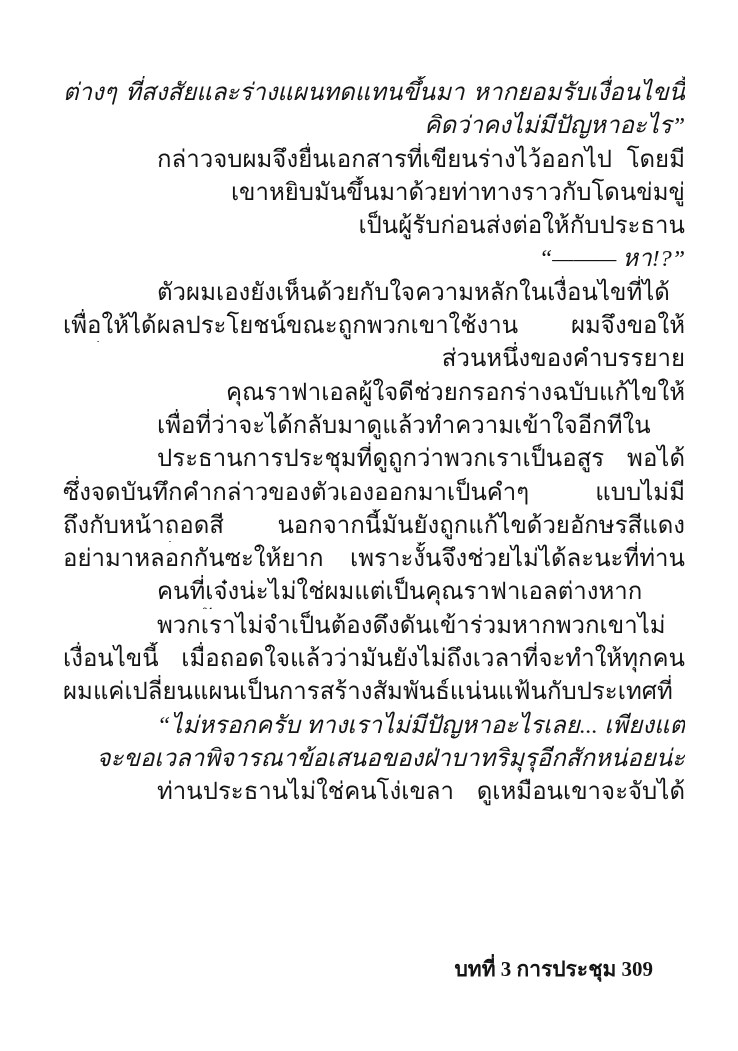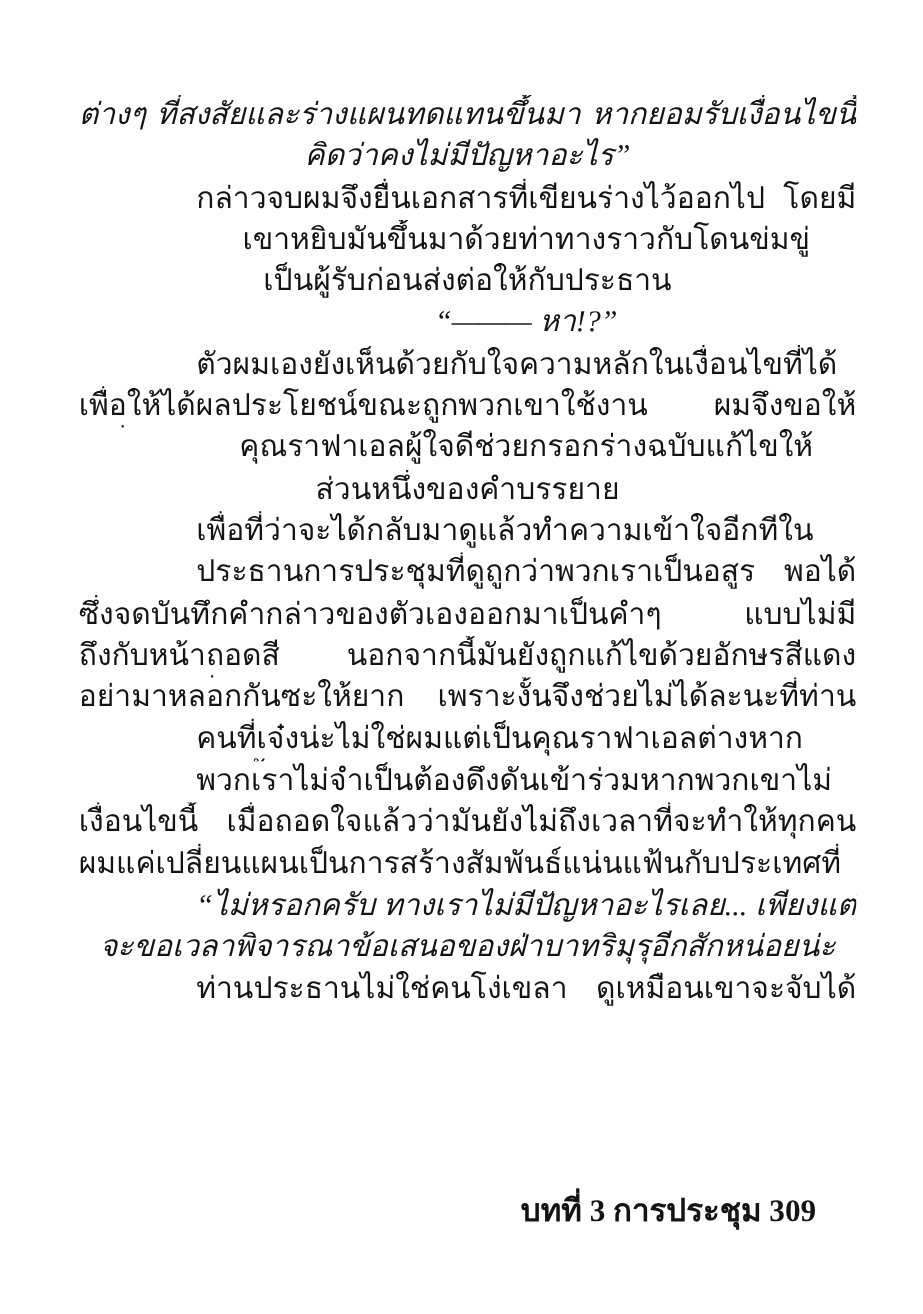--- a/index.html
+++ b/index.html
@@ -21,64 +21,64 @@
     left: 63px;
     top: 76px;
     width: 622px;
   }
   .text-line {
     height: 33.3px;
     line-height: 33.3px;
     font-size: 24px;
     white-space: normal;
     overflow: hidden;
-    text-align: center;
+    text-align: right;
   }
   .text-line.indent {
     padding-left: 94px;
   }
   .text-line.indent.fill {
     
     padding-left: 0;
     text-indent: 94px;
   }
   .text-line.italic {
     font-style: italic;
   }
   .text-line.fill {
     text-align: justify;
     text-align-last: justify;
   }
   .page-footer {
     position: absolute;
     top: 953px;
     right: 85px;
-    font-size: 25px;
+    font-size: 21px;
     line-height: 33px;
     font-weight: bold;
     color: #141414;
     text-align: right;
   }
 </style>
 </head>
 <body>
 
 <div class="page">
   <div class="body-text">
 
   <div class="text-line italic fill">ต่างๆ ที่สงสัยและร่างแผนทดแทนขึ้นมา หากยอมรับเงื่อนไขนี้ ทางเราก็</div>
       <div class="text-line italic">คิดว่าคงไม่มีปัญหาอะไร”</div>
       <div class="text-line indent fill">กล่าวจบผมจึงยื่นเอกสารที่เขียนร่างไว้ออกไป โดยมีเบนิมารุ</div>
       <div class="text-line indent">เขาหยิบมันขึ้นมาด้วยท่าทางราวกับโดนข่มขู่</div>
       <div class="text-line">เป็นผู้รับก่อนส่งต่อให้กับประธาน</div>
       <div class="text-line indent italic">“——— หา!?”</div>
       <div class="text-line indent fill">ตัวผมเองยังเห็นด้วยกับใจความหลักในเงื่อนไขที่ได้รับ เพียงแต่ว่า</div>
       <div class="text-line fill">เพื่อให้ได้ผลประโยชน์ขณะถูกพวกเขาใช้งาน ผมจึงขอให้เปลี่ยนแปลง</div>
+      <div class="text-line">ส่วนหนึ่งของคำบรรยาย</div>
       <div class="text-line indent">คุณราฟาเอลผู้ใจดีช่วยกรอกร่างฉบับแก้ไขให้</div>
-      <div class="text-line">ส่วนหนึ่งของคำบรรยาย</div>
       <div class="text-line indent fill">เพื่อที่ว่าจะได้กลับมาดูแล้วทำความเข้าใจอีกทีในภายหลัง</div>
       <div class="text-line indent fill">ประธานการประชุมที่ดูถูกว่าพวกเราเป็นอสูร พอได้เห็นเอกสาร</div>
       <div class="text-line fill">ซึ่งจดบันทึกคำกล่าวของตัวเองออกมาเป็นคำๆ แบบไม่มีบกพร่อง เขาก็</div>
       <div class="text-line fill">ถึงกับหน้าถอดสี นอกจากนี้มันยังถูกแก้ไขด้วยอักษรสีแดงราวกับจะสื่อว่า</div>
       <div class="text-line fill">อย่ามาหลอกกันซะให้ยาก เพราะงั้นจึงช่วยไม่ได้ละนะที่ท่านประธานจะตกใจ</div>
       <div class="text-line indent fill">คนที่เจ๋งน่ะไม่ใช่ผมแต่เป็นคุณราฟาเอลต่างหาก ทว่ายังไงตรงนี้</div>
       <div class="text-line indent fill">พวกเราไม่จำเป็นต้องดึงดันเข้าร่วมหากพวกเขาไม่ยอมรับ</div>
       <div class="text-line fill">เงื่อนไขนี้ เมื่อถอดใจแล้วว่ามันยังไม่ถึงเวลาที่จะทำให้ทุกคนยอมรับ</div>
       <div class="text-line fill">ผมแค่เปลี่ยนแผนเป็นการสร้างสัมพันธ์แน่นแฟ้นกับประเทศที่เห็นด้วยกับ</div>
       <div class="text-line indent italic fill">“ไม่หรอกครับ ทางเราไม่มีปัญหาอะไรเลย... เพียงแต่ว่า ผมอยาก</div>

